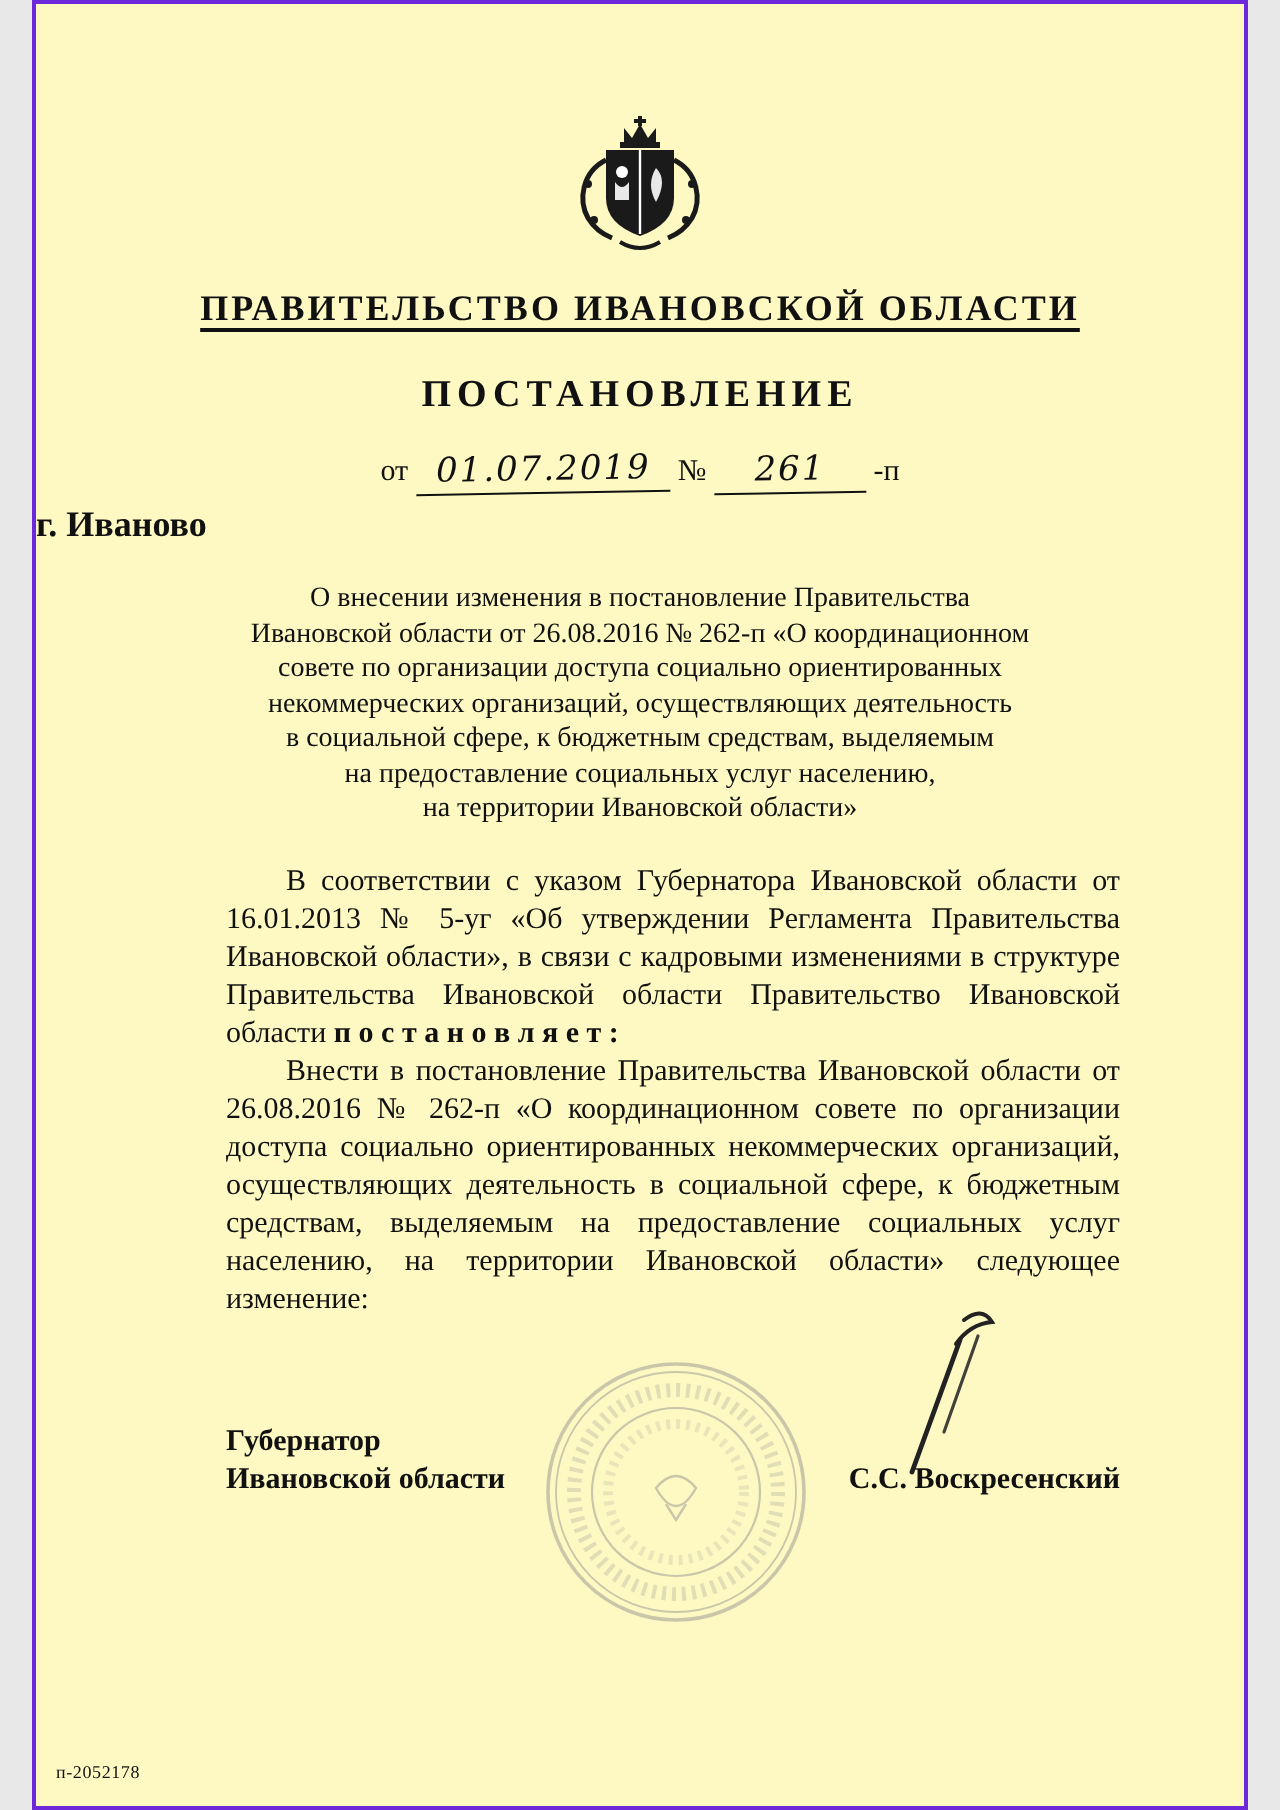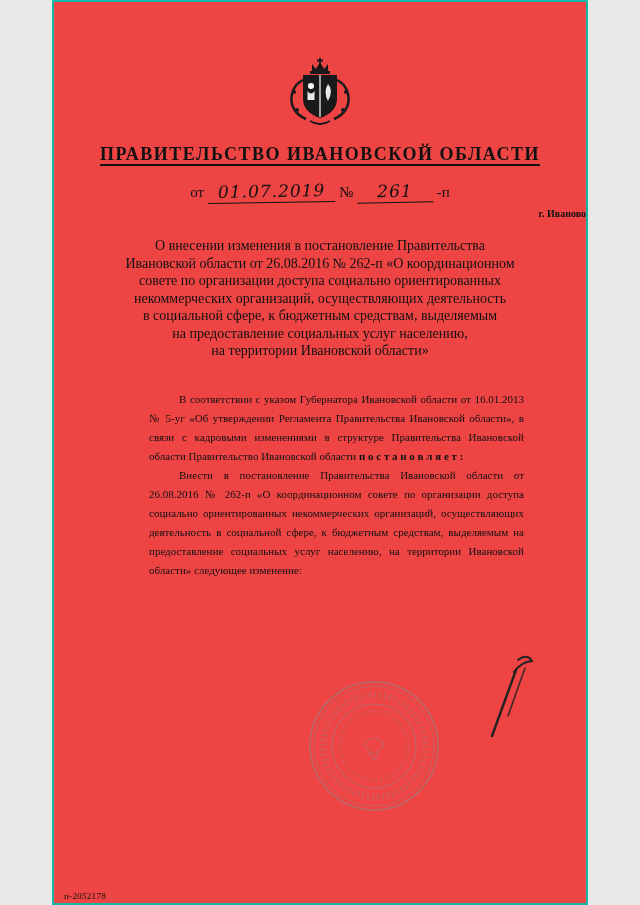--- a/index.html
+++ b/index.html
@@ -1,22 +1,22 @@
 <!DOCTYPE html>
 <html><head>
 <meta charset="utf-8">
 <style>
   html, body { margin: 0; padding: 0; background: #e8e8e8; }
   .page {
     position: relative;
-    width: 536px;
+    width: 608px;
     height: 905px;
     margin: 0 auto;
-    background: #ef4444;
-    border: 2px solid #14b8a6;
+    background: #fef9c3;
+    border: 2px solid #6d28d9;
     box-sizing: border-box;
     font-family: "Liberation Serif", serif;
     color: #111;
     overflow: hidden;
   }
   .emblem-wrap { display: flex; justify-content: center; margin-top: 56px; }
   .org-name {
     margin-top: 14px;
     text-align: center;
     font-weight: bold;
@@ -44,35 +44,35 @@
     min-width: 96px;
     padding: 0 10px 1px 10px;
     border-bottom: 1.5px solid #111;
     font-family: "DejaVu Serif", serif;
     font-style: italic;
     font-size: 17px;
     letter-spacing: 1px;
     transform: rotate(-1deg);
   }
   .fill-value.num { min-width: 56px; }
-  .city-line { margin-top: 5px; text-align: right; font-size: 10px; font-weight: bold; padding-left: 23px; }
+  .city-line { margin-top: 5px; text-align: left; font-size: 18px; font-weight: bold; }
   .subject {
     margin-top: 18px;
     text-align: center;
     font-weight: normal;
     font-size: 14px;
     line-height: 17.5px;
     white-space: pre-line;
   }
   .body-text {
     position: relative;
     z-index: 2;
-    margin-top: 30px;
+    margin-top: 18px;
     padding: 0 62px 0 95px;
-    font-size: 11px;
+    font-size: 15px;
     line-height: 19px;
     text-align: justify;
   }
   .body-text p { margin: 0; text-indent: 30px; }
   .decree-word { font-weight: bold; }
   .signature-block {
     position: relative;
     z-index: 2;
     margin-top: 52px;
     padding: 0 62px 0 95px;
@@ -99,21 +99,21 @@
     left: 410px;
     top: 650px;
     width: 80px;
     height: 90px;
     z-index: 3;
     pointer-events: none;
   }
   .footer-code {
     position: absolute;
     left: 10px;
-    bottom: 2px;
+    bottom: 12px;
     font-size: 9px;
     letter-spacing: 0.3px;
   }
 </style>
 </head>
 <body>
 
 <div class="page">
 
   <div class="emblem-wrap">
@@ -136,20 +136,21 @@
       <circle cx="24" cy="34" r="2" fill="#1a1a1a"></circle>
       <circle cx="76" cy="34" r="2" fill="#1a1a1a"></circle>
       <circle cx="27" cy="52" r="2" fill="#1a1a1a"></circle>
       <circle cx="73" cy="52" r="2" fill="#1a1a1a"></circle>
       <path d="M40 63 q10 6 20 0" fill="none" stroke="#1a1a1a" stroke-width="2"></path>
     </svg>
   </div>
 
   <div class="org-name">ПРАВИТЕЛЬСТВО ИВАНОВСКОЙ ОБЛАСТИ</div>
 
+  <div class="doc-type">ПОСТАНОВЛЕНИЕ</div>
 
   <div class="date-line">
     <span>от</span>
     <span class="fill-value">01.07.2019</span>
     <span>№</span>
     <span class="fill-value num">261</span>
     <span>-п</span>
   </div>
 
   <div class="city-line">г. Иваново</div>
@@ -176,16 +177,21 @@
     <path d="M58 66 q10 -12 20 0 q-5 9 -10 9 q-5 0 -10 -9 z" fill="none" stroke="#8a8a8a" stroke-width="1.2"></path>
     <path d="M63 74 l5 8 5 -8" fill="none" stroke="#8a8a8a" stroke-width="1.2"></path>
   </svg>
 
   <svg class="signature-mark" viewBox="0 0 80 90">
     <path d="M54 8 q9 -7 14 1 q-11 1 -18 11" fill="none" stroke="#222" stroke-width="2" stroke-linecap="round"></path>
     <path d="M52 18 L28 84" fill="none" stroke="#222" stroke-width="2.4" stroke-linecap="round"></path>
     <path d="M61 16 L44 64" fill="none" stroke="#222" stroke-width="1.6" stroke-linecap="round" opacity="0.85"></path>
   </svg>
 
+  <div class="signature-block">
+    <div class="signature-position">Губернатор
+Ивановской области</div>
+    <div class="signature-name">С.С. Воскресенский</div>
+  </div>
 
   <div class="footer-code">п-2052178</div>
 
 </div>
 
 </body></html>

